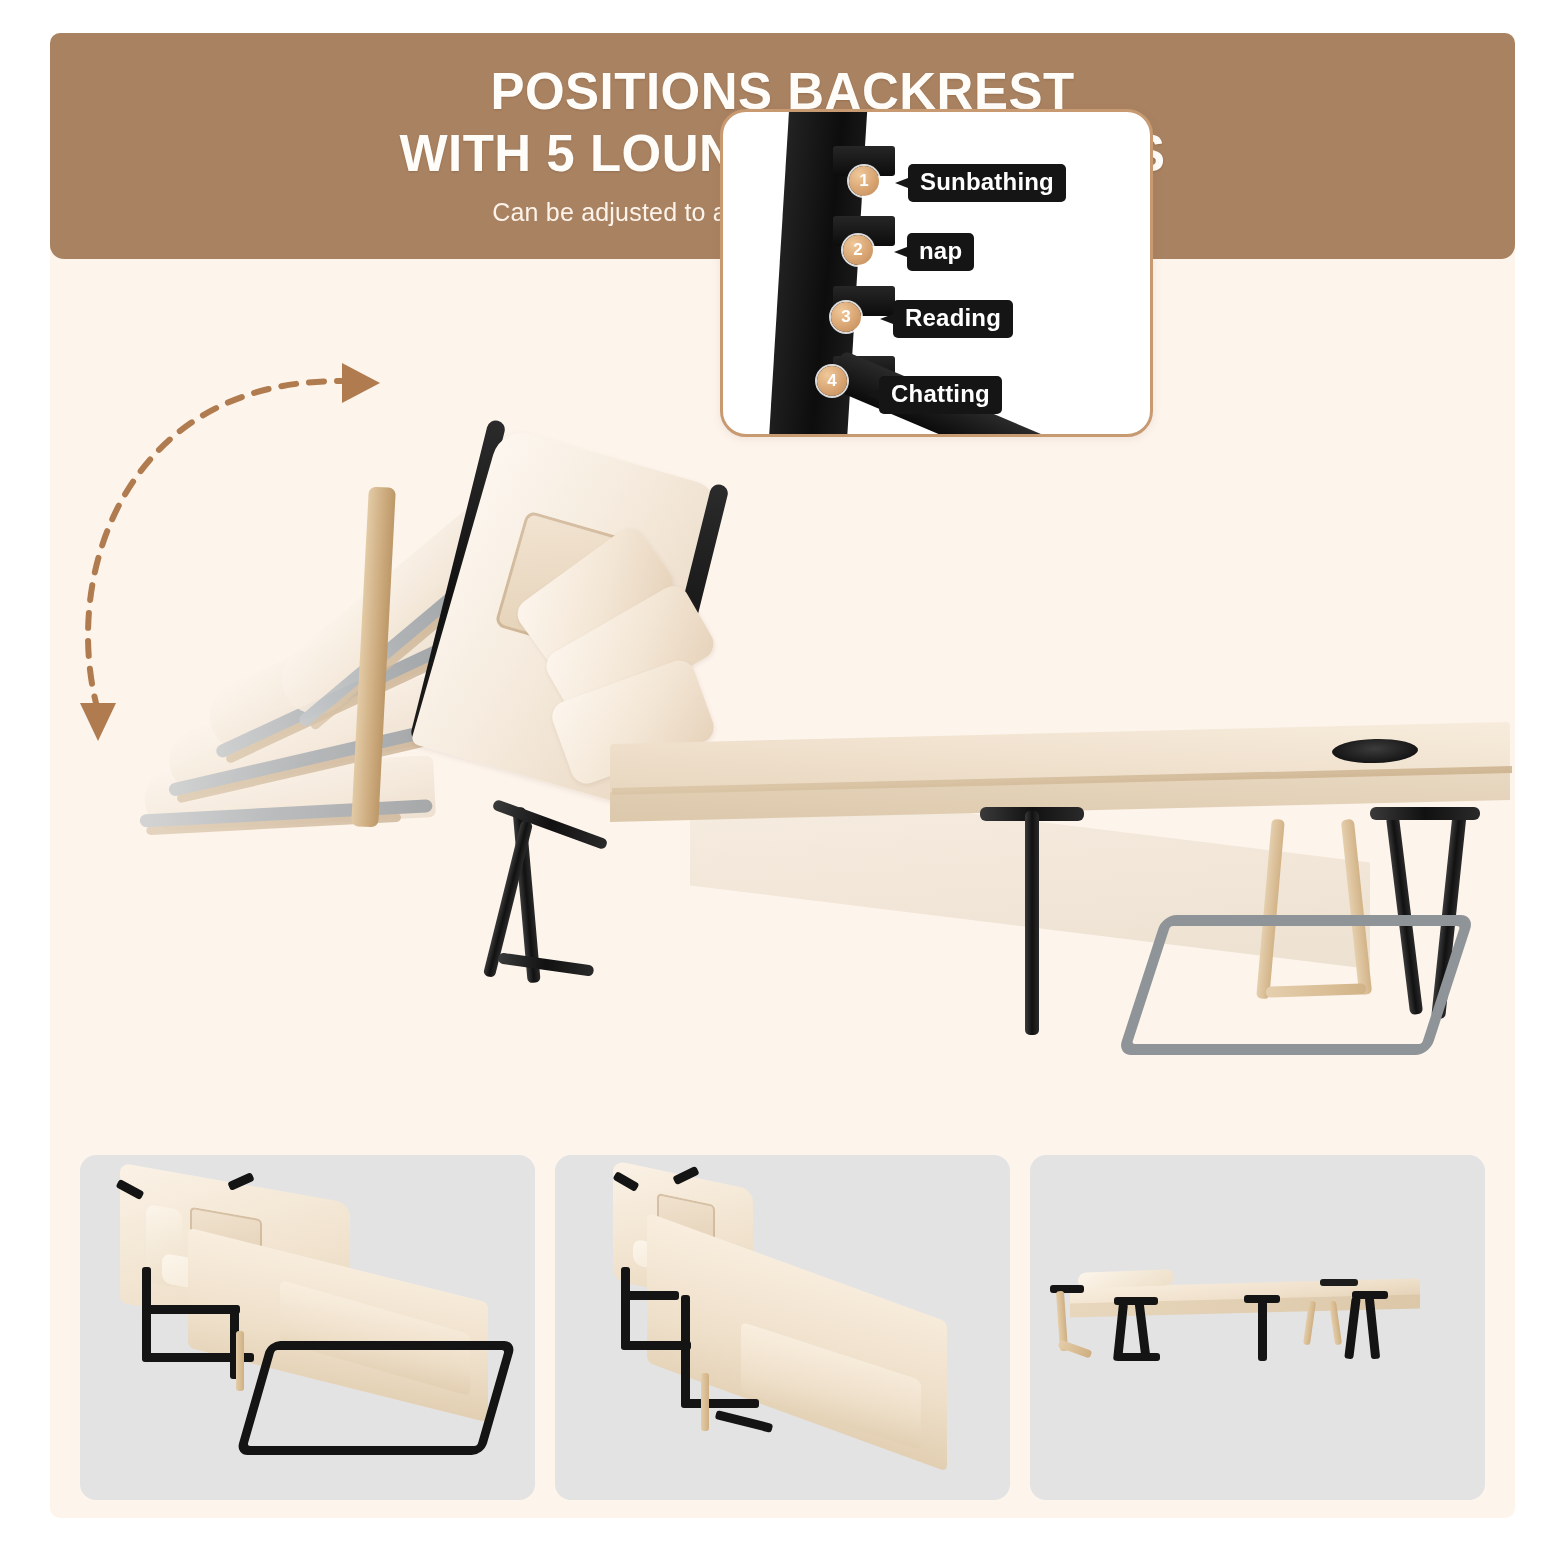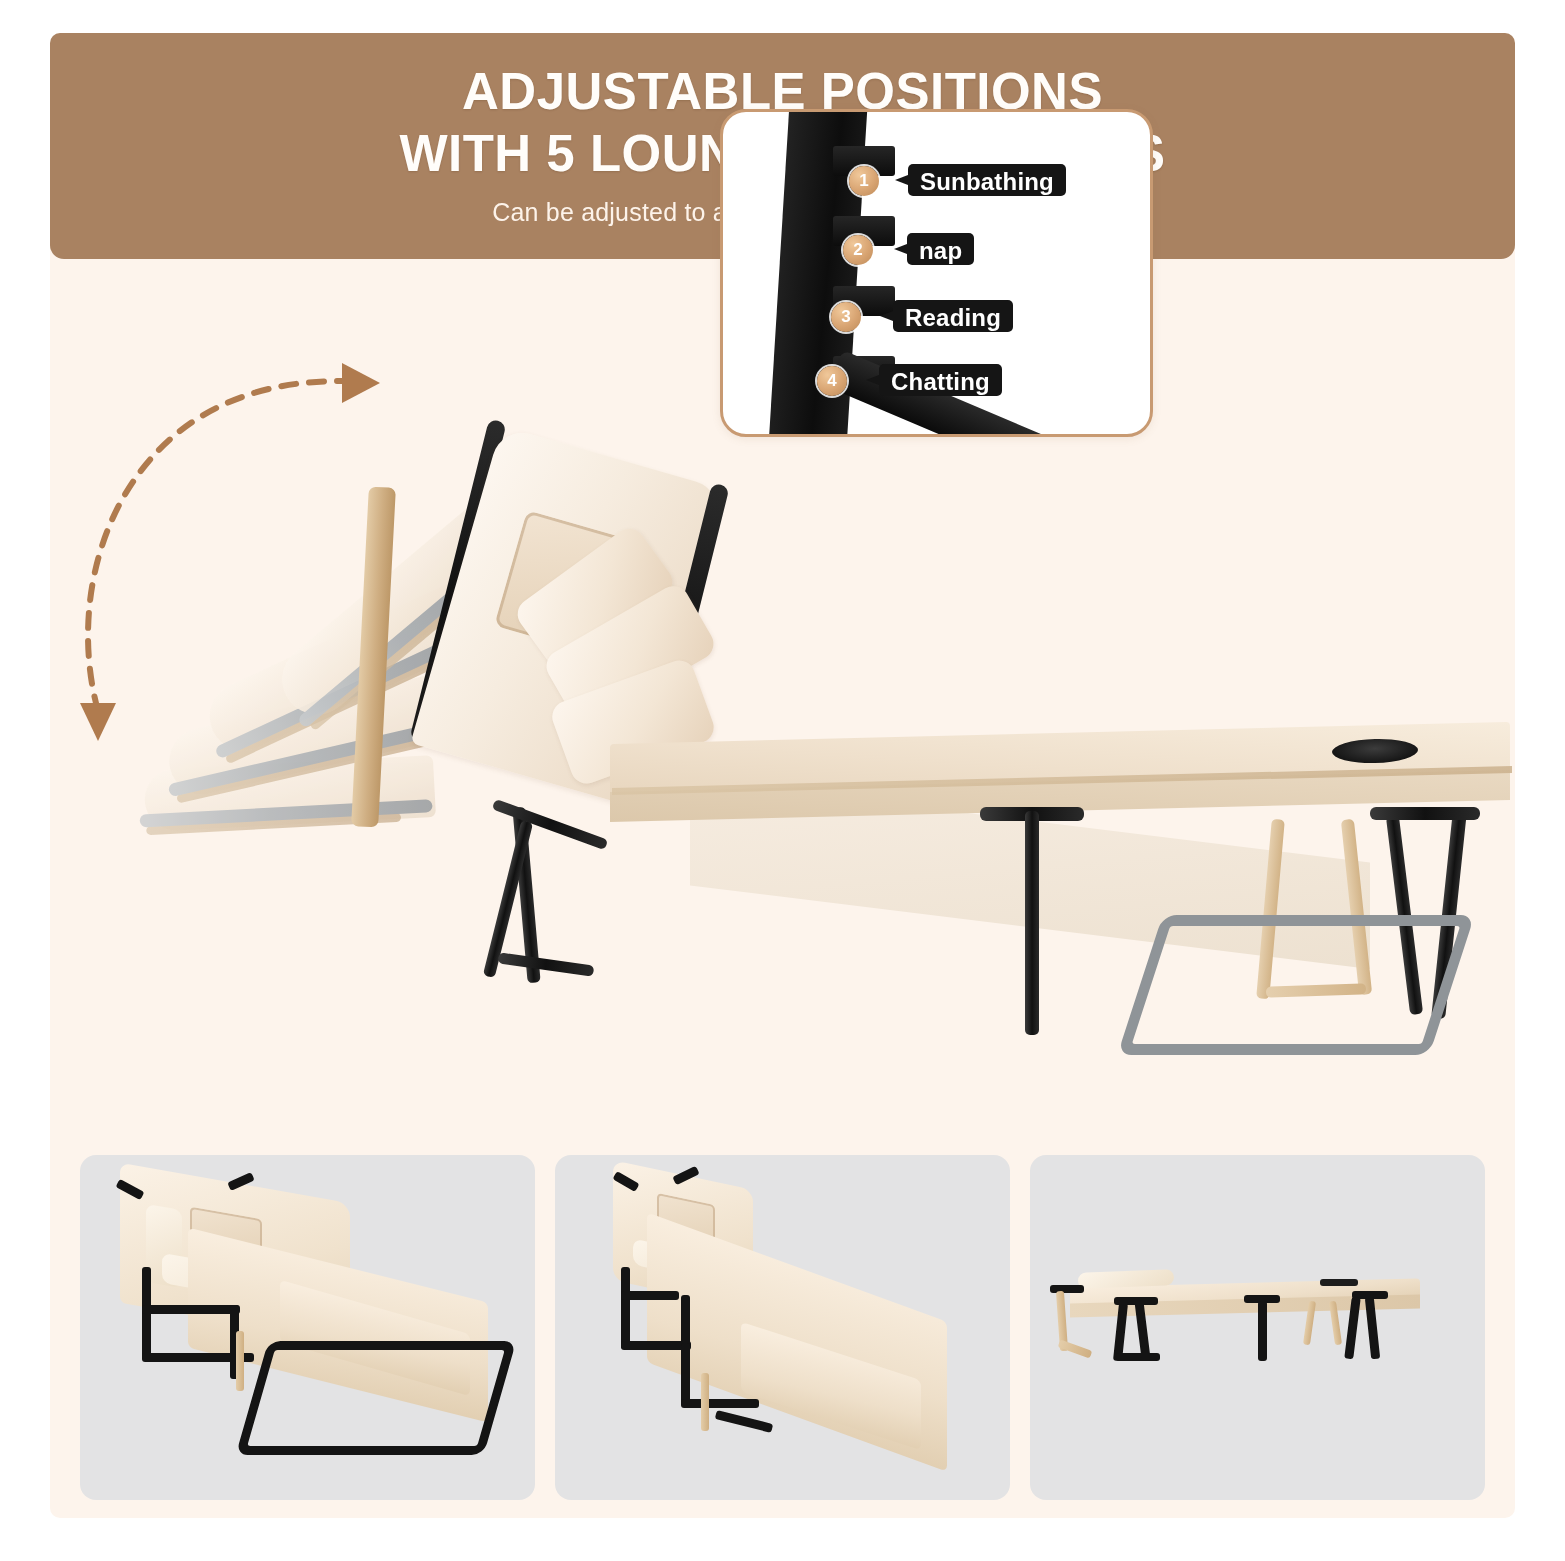--- a/index.html
+++ b/index.html
@@ -295,21 +295,21 @@
     line-height: 30px;
     text-align: center;
     box-shadow: 0 0 0 2px rgba(255,255,255,.85);
   }
   .tag {
     position: absolute;
     background: #151515;
     color: #ffffff;
     font-size: 24px;
     font-weight: 600;
-    padding: 4px 12px 0 12px;
+    padding: 4px 12px 6px 12px;
     border-radius: 5px;
     white-space: nowrap;
     letter-spacing: .2px;
   }
   .tag::before {
     content: "";
     position: absolute;
     left: -13px;
     top: 50%;
     margin-top: -5px;
@@ -380,21 +380,21 @@
     border-radius: 12px;
   }
 </style>
 </head>
 <body>
 
 <div class="poster">
 
   <div class="banner">
     <div class="banner-title">
-      <div>ADJUSTABLE POSITIONS</div>
+      <div>POSITIONS BACKREST</div>
       <div>WITH 5 LOUNGING POSITIONS</div>
     </div>
     <div class="banner-sub">Can be adjusted to a totally flat state for sunbathing</div>
   </div>
 
   <div class="stage">
 
     <svg class="arc-svg" viewBox="0 0 330 400">
       <path d="M 38 352 C 10 250 40 120 140 58 C 190 28 240 22 282 22" fill="none" stroke="#b07b4e" stroke-width="6" stroke-dasharray="15 13" stroke-linecap="round"></path>
       <polygon points="282,4 320,24 282,44" fill="#b07b4e"></polygon>
@@ -474,21 +474,21 @@
     <div class="badge" style="left:126px; top:54px;">1</div>
     <div class="tag" style="left:185px; top:52px;">Sunbathing</div>
 
     <div class="badge" style="left:120px; top:123px;">2</div>
     <div class="tag" style="left:184px; top:121px;">nap</div>
 
     <div class="badge" style="left:108px; top:190px;">3</div>
     <div class="tag" style="left:170px; top:188px;">Reading</div>
 
     <div class="badge" style="left:94px; top:254px;">4</div>
-    <div class="tag" style="left:156px; top:252px;">Chatting</div>
+    <div class="tag" style="left:156px; top:264px;">Chatting</div>
   </div>
 
 
   <div class="thumbs">
 
     <div class="thumb">
       <div class="t-back" style="left:40px;  top:28px;  width:230px; height:140px; transform:skewY(10deg); border-radius:10px 14px 6px 6px;"></div>
       <div class="t-hole" style="left:110px; top:58px;  width:72px;  height:62px; transform:skewY(10deg);"></div>
       <div class="t-pillow" style="left:66px; top:52px;  width:36px;  height:78px; transform:skewY(10deg);"></div>
       <div class="t-pillow" style="left:82px; top:112px; width:160px; height:30px; transform:skewY(10deg);"></div>

